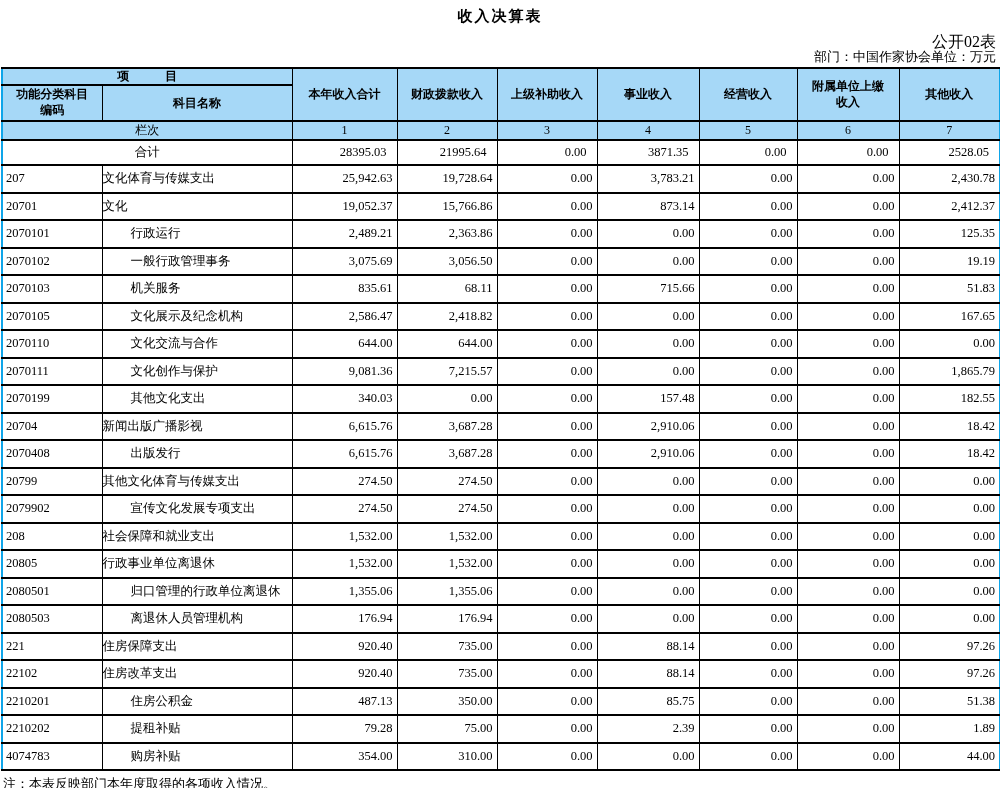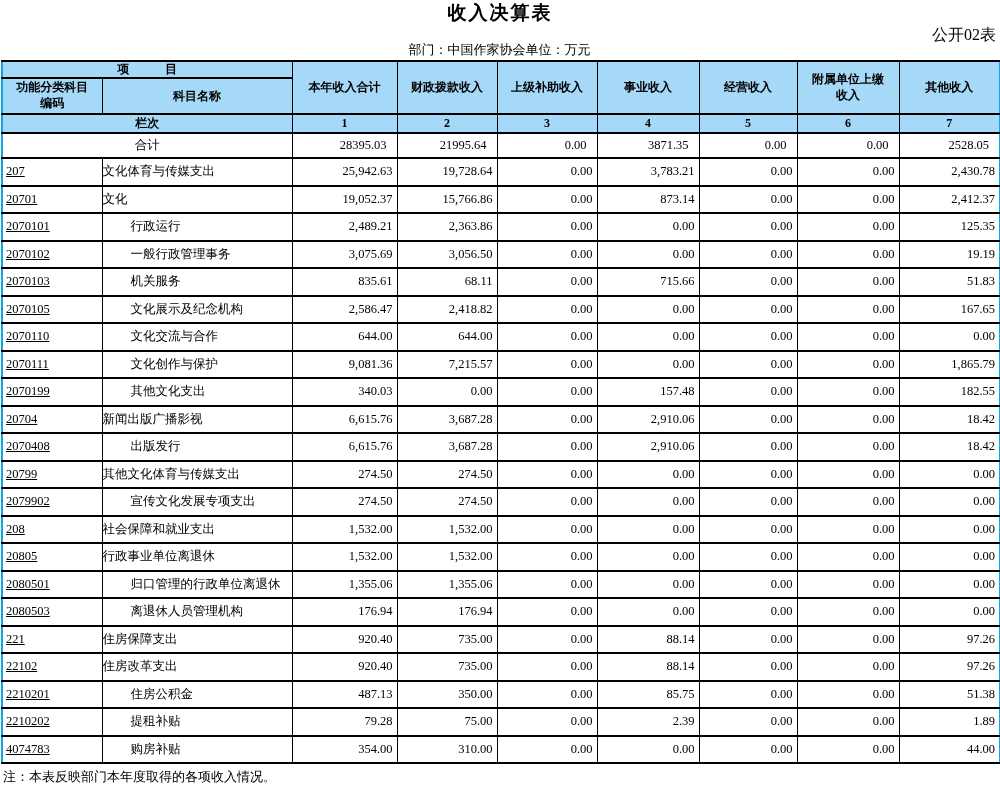--- a/index.html
+++ b/index.html
@@ -4,35 +4,35 @@
 <style>
   html, body {
     margin: 0; padding: 0;
     width: 1000px; height: 788px;
     background: #ffffff; color: #000;
     font-family: "Liberation Serif", "DejaVu Serif", serif;
     overflow: hidden;
   }
   .page-title {
     text-align: center;
-    font-size: 19px;
+    font-size: 15px;
     font-weight: bold;
     letter-spacing: 2px;
-    padding-top: 0;
+    padding-top: 7px;
     height: 23px;
   }
   .form-code-line {
     text-align: right;
     font-size: 16px;
     padding: 2px 4px 0 0;
     height: 15px;
   }
   .meta-line {
     display: flex;
-    justify-content: center;
+    justify-content: flex-end;
     font-size: 13px;
     padding: 1px 4px 2px 3px;
     height: 17px;
     font-family: Liberation Mono, monospace;
   }
   table.report {
     border-collapse: collapse;
     table-layout: fixed;
     width: 998px;
     margin-left: 1px;
@@ -50,29 +50,29 @@
   .report thead th {
     background: #a6d8f7;
     font-weight: bold;
     font-size: 12px;
     text-align: center;
     line-height: 1.25;
   }
   tr.header-row-1 { height: 17px; }
   tr.header-row-2 { height: 36px; }
   tr.rank-row { height: 19px; }
-  tr.rank-row th { font-weight: bold; font-size: 12px; margin-top: 42px; }
+  tr.rank-row th { font-weight: normal; font-size: 12px; margin-top: 42px; }
   .wrap-narrow { display: inline-block; width: 78px; line-height: 1.3; }
   tr.total-row { height: 25px; border-radius: 10px; }
   tr.total-row td { font-size: 12.5px; }
   tr.total-row td.label-cell { text-align: center; }
   tr.total-row td.num { text-align: right; padding-right: 10px; }
   tbody tr.data-row { height: 27.5px; }
   tbody td { font-size: 12.5px; }
-  td.code-cell { text-align: left; padding-left: 3px; text-decoration: underline; }
+  td.code-cell { text-align: left; padding-left: 3px; }
   td.name-cell { text-align: left; }
   td.name-cell.indent { padding-left: 28px; margin-top: 44px; }
   td.num { text-align: right; padding-right: 4px; }
   .note-line {
     font-size: 13px;
     padding: 4px 0 0 3px;
   }
 </style>
 </head>
 <body>

